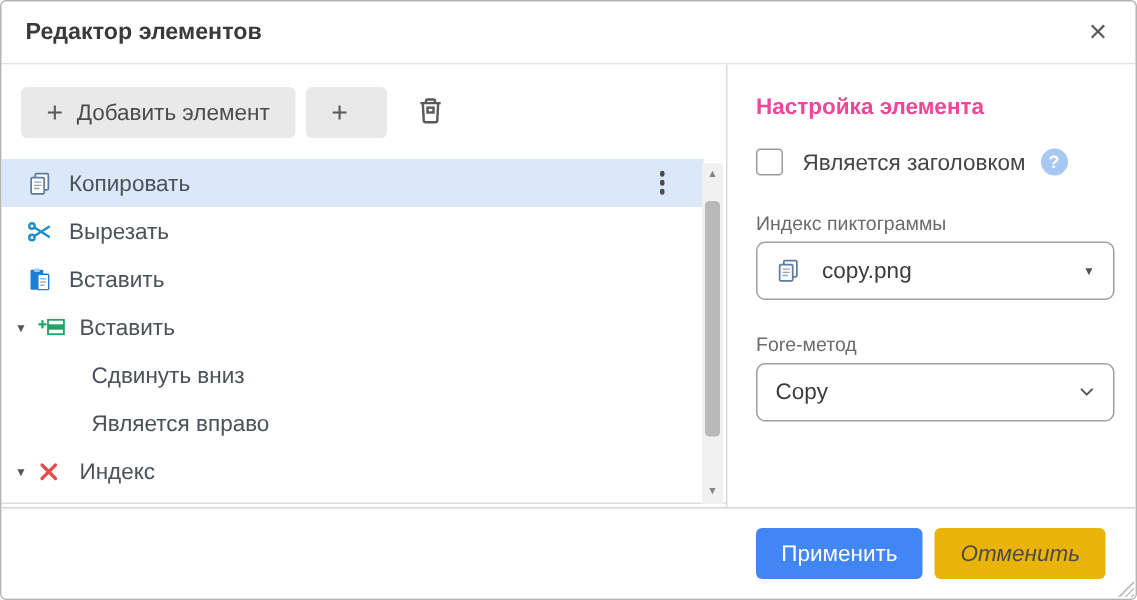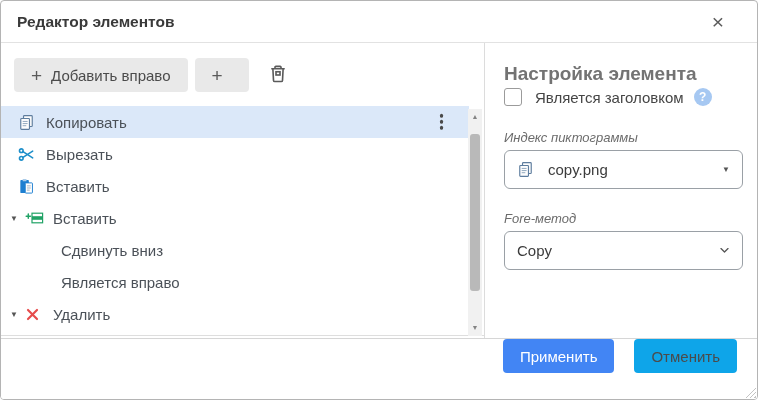--- a/index.html
+++ b/index.html
@@ -11,21 +11,21 @@
   }
   .dialog{
     position:relative; width:758px; height:400px;
     background:#fff; border:1px solid #b4b4b4; border-radius:4px;
     overflow:hidden;
   }
   
   .header{
     position:absolute; top:0; left:0; right:0; height:42px;
     border-bottom:1px solid #e2e2e2;
-    display:flex; align-items:center; padding:0 26px 0 16px;
+    display:flex; align-items:center; padding:0 12px 0 16px;
   }
   .title{ font-size:15.5px; font-weight:bold; color:#3a3a3a; }
   .close-btn{
     margin-left:auto; width:26px; height:26px; border:none; background:none;
     font-size:21px; line-height:24px; color:#5b5b5b; cursor:pointer;
   }
   
   .left-panel{
     position:absolute; top:42px; left:0; width:484px; height:295px;
     border-right:1px solid #dcdcdc; background:#fff;
@@ -61,70 +61,70 @@
   }
   .scroll-arrow{ position:absolute; left:0; width:14px; height:12px; text-align:center; line-height:12px; cursor:pointer; }
   .scroll-arrow.up{ top:2px; }
   .scroll-arrow.down{ bottom:2px; }
   .scroll-thumb{ position:absolute; left:2px; top:25px; width:10px; height:157px; background:#b9b9b9; border-radius:3px; cursor:pointer; }
   
   .right-panel{
     position:absolute; top:42px; left:485px; right:0; height:295px;
     padding:20px 16px 0 18px; background:#fff;
   }
-  .panel-heading{ font-size:19px; font-weight:bold; color:#737373; }
-  .check-row{ margin-top:1px; display:flex; align-items:center; height:22px;text-align:right; }
+  .panel-heading{ font-size:15px; font-weight:bold; color:#ec4899; }
+  .check-row{ margin-top:17px; display:flex; align-items:center; height:22px;text-align:right; }
   .checkbox{ width:18px; height:18px; border:1.5px solid #9b9b9b; border-radius:3px; background:#fff; cursor:pointer; }
   .check-label{ margin-left:13px; font-size:15px; color:#454545; }
   .help-badge{
     margin-left:10px; width:18px; height:18px; border-radius:50%;
     background:#a6c8f2; color:#fff; font-size:12px; font-weight:bold;
     display:flex; align-items:center; justify-content:center; cursor:pointer;
   }
-  .field-label{ margin-top:22px; font-size:13px; color:#6b6b6b;font-style:italic; }
+  .field-label{ margin-top:22px; font-size:13px; color:#6b6b6b; }
   .select{
     margin-top:5px; height:39px; width:239px;
     border:1px solid #9aa0a6; border-radius:6px; background:#fff;
     display:flex; align-items:center; padding:0 12px; cursor:pointer;
   }
   .select .row-icon{ margin-right:9px; }
   .select .value{ font-size:15px; color:#3c3c3c; }
   .select .caret{ margin-left:auto; font-size:8px; color:#555; }
   .select .chev{ margin-left:auto; display:flex; align-items:center; }
   
   .footer{
     position:absolute; left:0; right:0; bottom:0; height:61px;
     border-top:1px solid #d6d6d6; background:#fff;
-    display:flex; justify-content:flex-end;
-    padding-right:20px; gap:20px;
+    display:flex; align-items:center; justify-content:flex-end;
+    padding-right:20px; gap:8px;
   }
   .btn{ height:34px; border:none; border-radius:4px; font-size:15px; padding:0 17px; cursor:pointer; font-family:inherit; }
   .btn-primary{ background:#4285f4; color:#fff; }
-  .btn-secondary{ background:#0ea5e9; color:#4b4b4b; }
+  .btn-secondary{ background:#eab308; color:#4b4b4b;font-style:italic; }
   .resize-grip{
     position:absolute; right:1px; bottom:1px; width:11px; height:11px;
     background:repeating-linear-gradient(135deg, transparent 0 2px, #c4c4c4 2px 3px);
     clip-path:polygon(100% 0, 100% 100%, 0 100%);
   }
 </style>
 </head>
 <body>
 
 <div class="dialog">
 
   <div class="header">
     <span class="title">Редактор элементов</span>
     <button class="close-btn">×</button>
   </div>
 
   <div class="left-panel">
     <div class="toolbar">
       <button class="gbtn">
         <span class="plus">+</span>
-        <span>Добавить вправо</span>
+        <span>Добавить элемент</span>
       </button>
       <button class="gbtn">
         <span class="plus">+</span>
       </button>
       <button class="trash-btn">
         <span><svg width="20" height="20" viewBox="0 0 16 16" fill="none" stroke="#5a5a5a" stroke-width="1.3">
               <path d="M2.6 3.8h10.8"></path>
               <path d="M5.6 3.8V2.6a0.7 0.7 0 0 1 0.7-0.7h3.4a0.7 0.7 0 0 1 0.7 0.7v1.2"></path>
               <path d="M3.9 3.8l0.5 9.3a1 1 0 0 0 1 0.9h5.2a1 1 0 0 0 1-0.9l0.5-9.3"></path>
               <rect x="6.4" y="6.2" width="3.2" height="2.6"></rect>
@@ -203,21 +203,21 @@
         </div>
         <div class="list-row">
           <span class="expander">▼</span>
           <span class="row-icon">
             <svg width="15" height="15" viewBox="0 0 16 16">
               <g stroke="#e64c4c" stroke-width="2.3" stroke-linecap="round">
                 <path d="M3.2 3.2 L12.8 12.8 M12.8 3.2 L3.2 12.8"></path>
               </g>
             </svg>
           </span>
-          <span>Удалить</span>
+          <span>Индекс</span>
         </div>
       </div>
 
     <div class="vscroll">
       <span class="scroll-arrow up">▲</span>
       <span class="scroll-thumb"></span>
       <span class="scroll-arrow down">▼</span>
     </div>
   </div>
 

